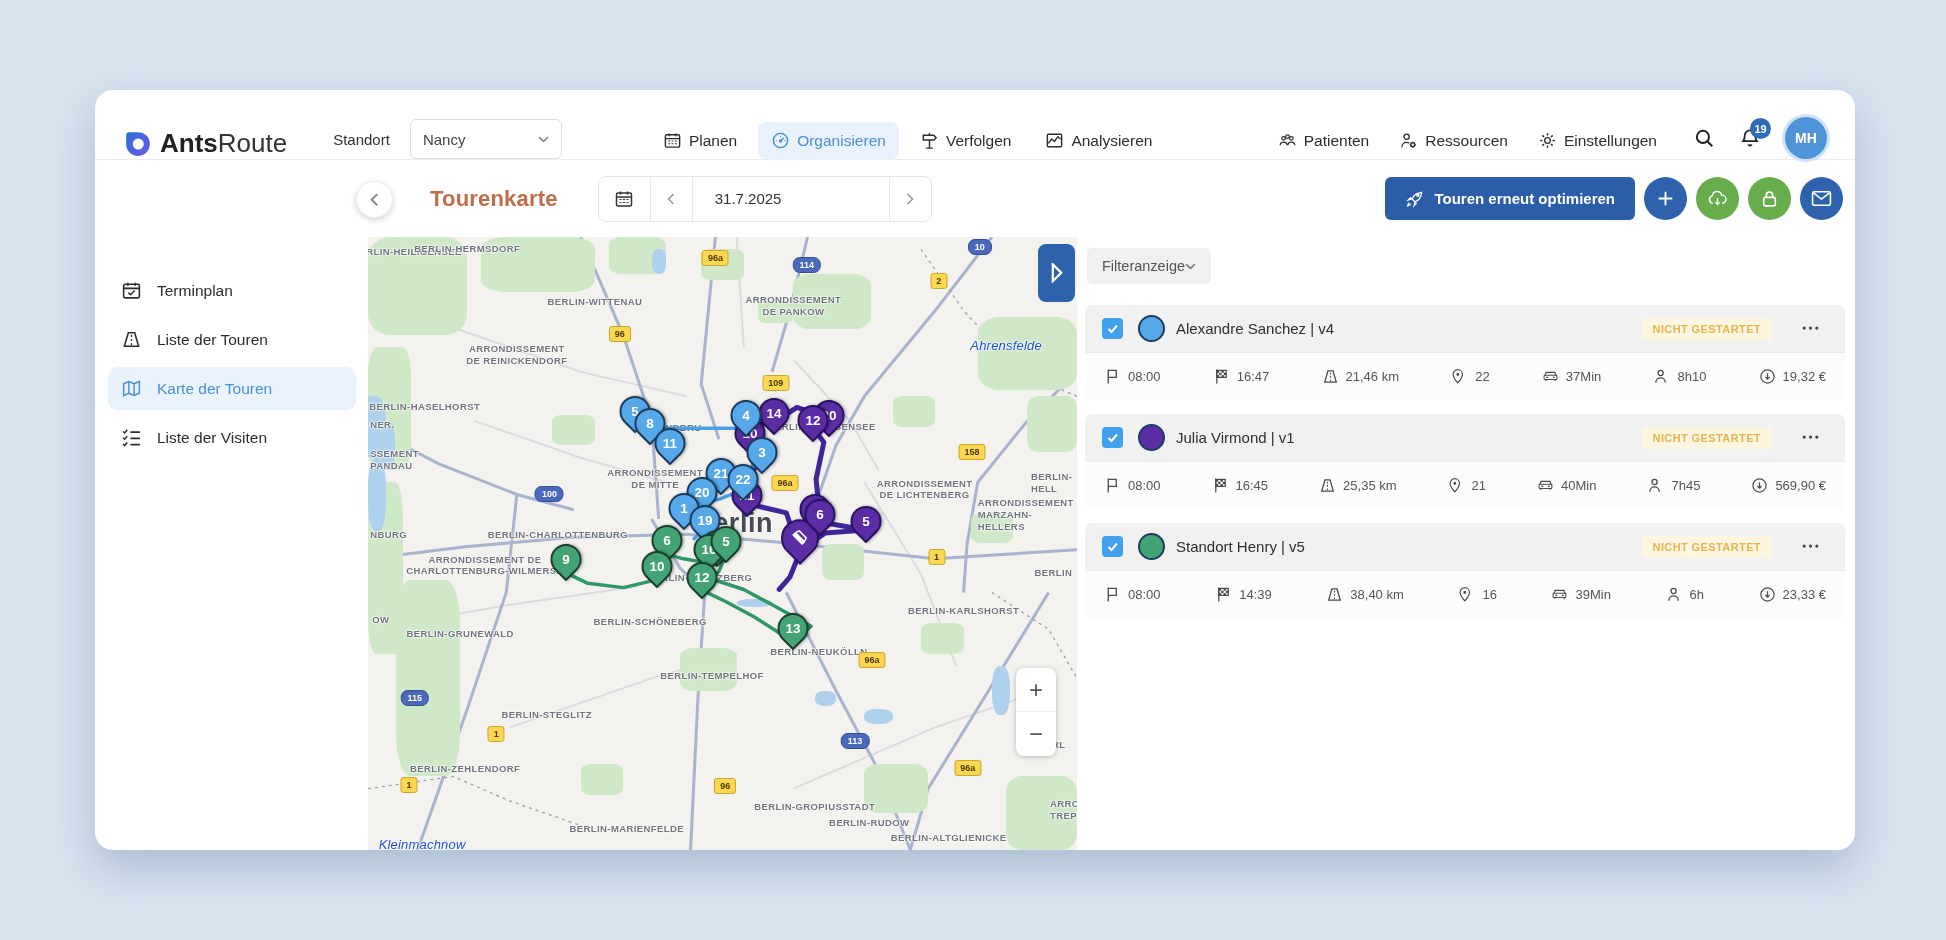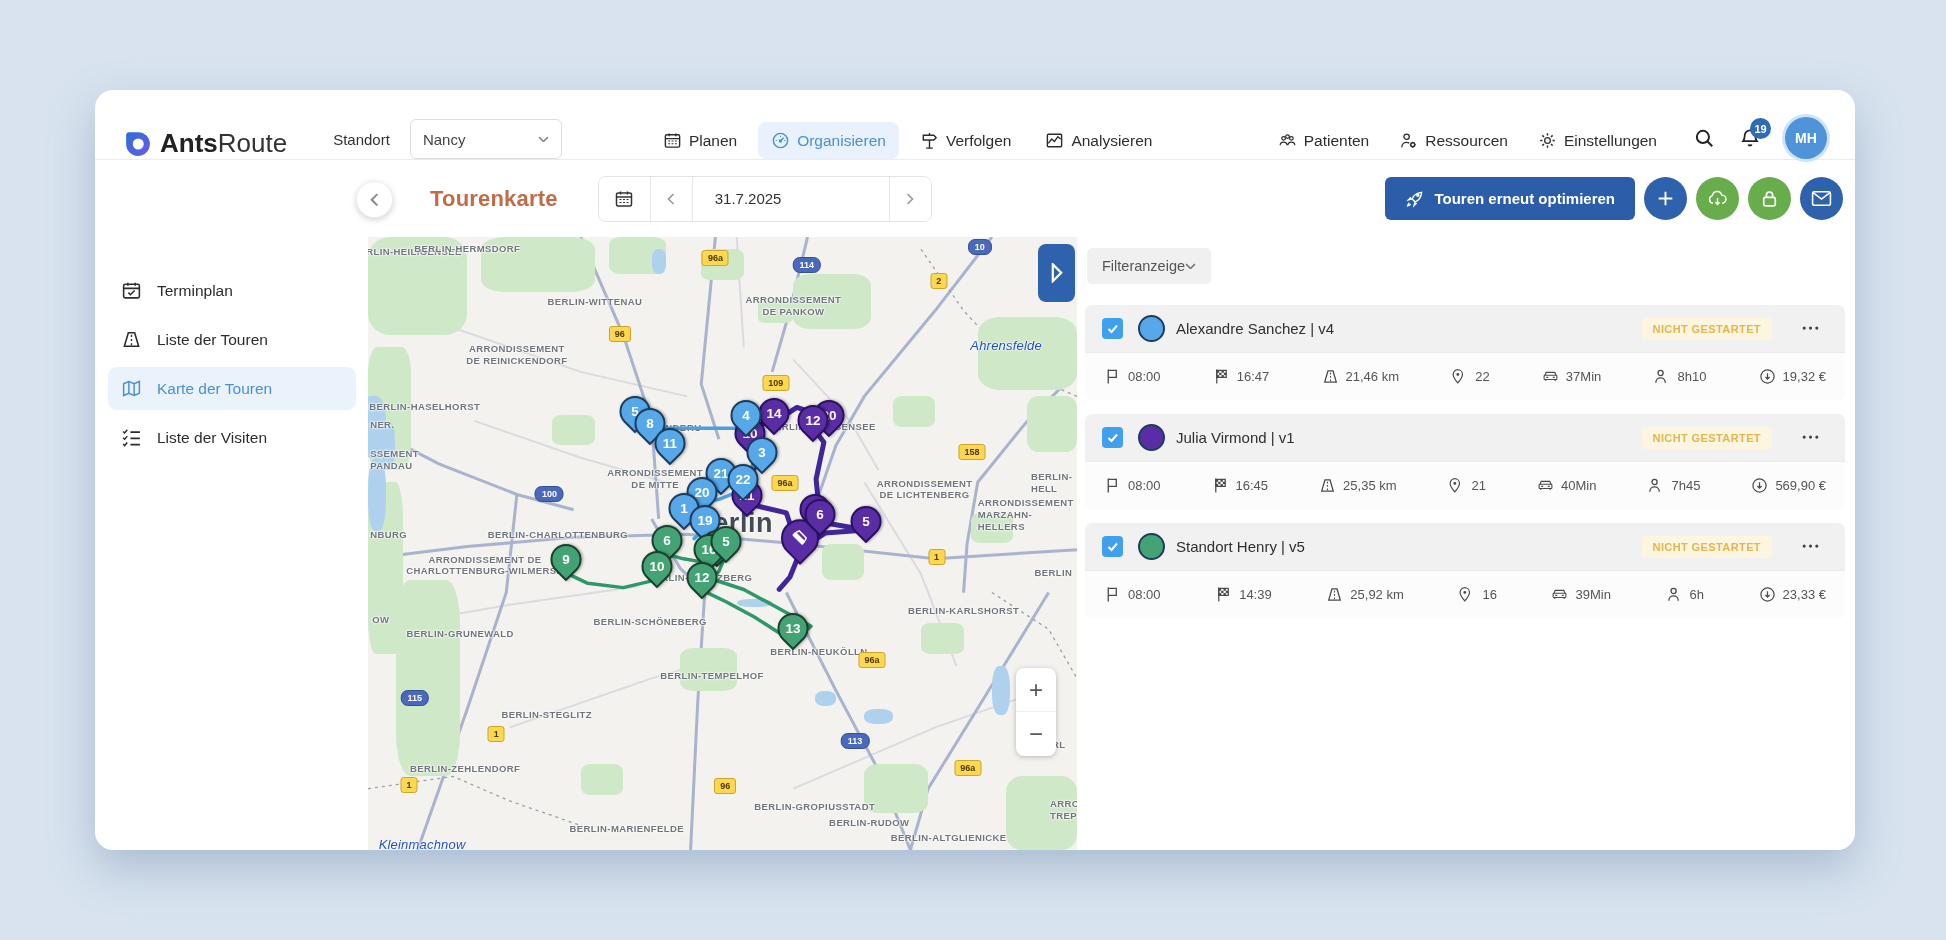--- a/index.html
+++ b/index.html
@@ -819,21 +819,21 @@
                     </span>
                     <span>14:39</span>
                   </span>
                   <span class="stat">
                     <span class="st-icon">
                       <svg viewBox="0 0 20 18" fill="none" stroke="currentColor" stroke-width="1.5">
                         <path d="M7 2.5h6l3.8 13H3.2z"></path>
                         <path d="M10 4.5v2M10 8.5v2M10 12.5v2" stroke-width="1.3"></path>
                       </svg>
                     </span>
-                    <span>25,92 km</span>
+                    <span>38,40 km</span>
                   </span>
                   <span class="stat">
                     <span class="st-icon">
                       <svg viewBox="0 0 16 20" fill="none" stroke="currentColor" stroke-width="1.4">
                         <path d="M8 2a5.5 5.5 0 0 1 5.5 5.5C13.5 11 8 17.5 8 17.5S2.5 11 2.5 7.5A5.5 5.5 0 0 1 8 2z"></path>
                         <circle cx="8" cy="7.5" r="1" fill="currentColor"></circle>
                       </svg>
                     </span>
                     <span>16</span>
                   </span>

